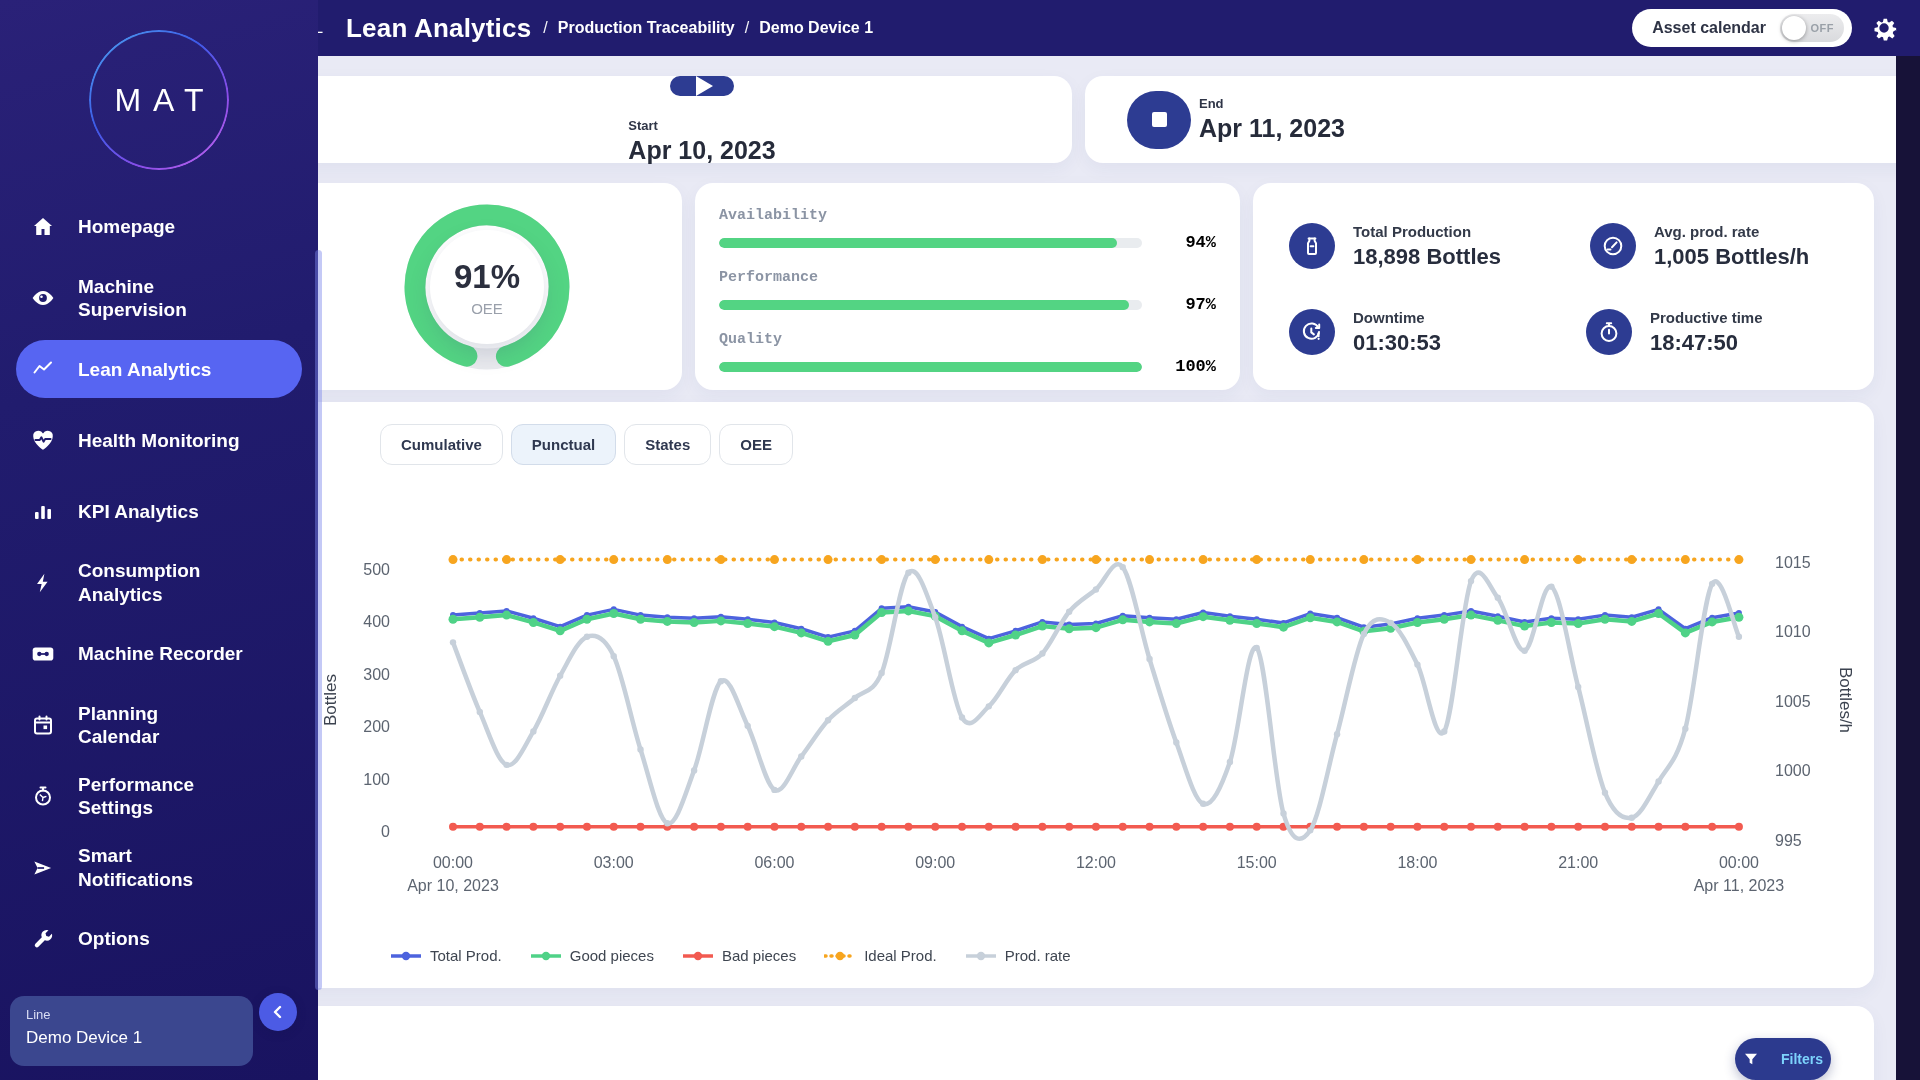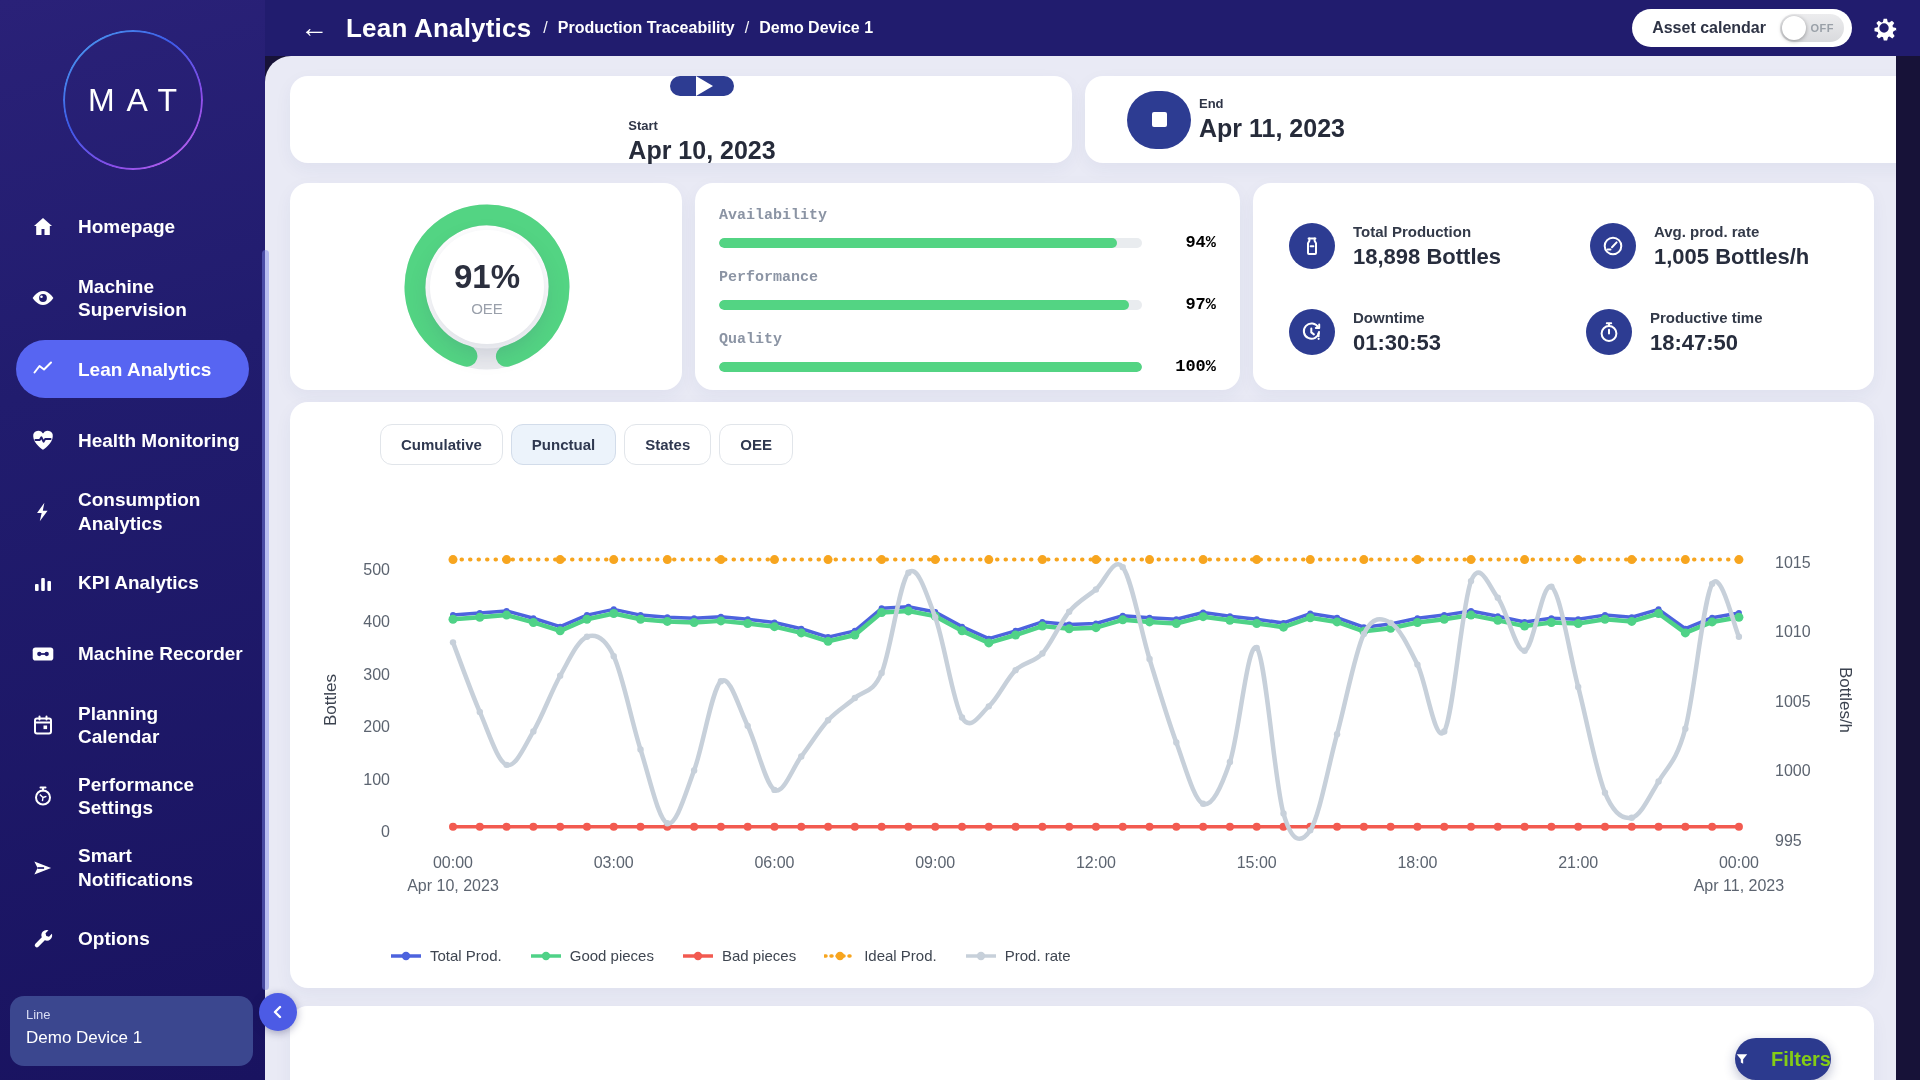--- a/index.html
+++ b/index.html
@@ -14,21 +14,21 @@
   .crumb-sep { font-weight:400; opacity:.95; }
   .header-right { margin-left:auto; display:flex; align-items:center; gap:18px; margin-right:22px; }
   .asset-pill { background:#fff; border-radius:20px; height:38px; display:flex; align-items:center; padding:0 8px 0 20px; gap:14px; cursor:pointer; }
   .asset-label { color:#2e3345; font-size:16px; font-weight:700; }
   .toggle { position:relative; width:64px; height:28px; border-radius:14px; background:linear-gradient(#ececee,#d9dadd); }
   .toggle-knob { position:absolute; left:2px; top:2px; width:24px; height:24px; border-radius:50%; background:#fff; box-shadow:0 1px 4px rgba(0,0,0,.35); }
   .toggle-state { position:absolute; right:10px; top:8px; font-size:11px; font-weight:700; color:#9aa0a8; letter-spacing:.5px; }
   .gear { color:#fff; width:28px; height:28px; cursor:pointer; }
 
   
-  .sidebar { position:absolute; left:0; top:0; width:265px; height:1080px; background:linear-gradient(165deg,#2a2178 0%,#211c6e 35%,#191360 100%); z-index:6; }
+  .sidebar { position:absolute; left:0; top:0; width:318px; height:1080px; background:linear-gradient(165deg,#2a2178 0%,#211c6e 35%,#191360 100%); z-index:6; }
   .logo { width:140px; height:140px; border-radius:50%; margin:30px auto 28px auto; display:flex; align-items:center; justify-content:center; position:relative; }
   .logo::before { content:""; position:absolute; inset:0; border-radius:50%; padding:2px;
      background:linear-gradient(140deg,#4fa8f0,#3d5ae8 40%,#8a4de8 70%,#c86af0);
      -webkit-mask:linear-gradient(#fff 0 0) content-box,linear-gradient(#fff 0 0); -webkit-mask-composite:xor; mask-composite:exclude; }
   .logo-text { color:#fff; font-size:32px; font-weight:400; letter-spacing:12px; margin-left:12px; }
   .nav { margin-top:6px; }
   .nav-item { display:flex; align-items:center; min-height:58px; margin:0 16px 13px 16px; padding:6px 4px 6px 14px; border-radius:29px; cursor:pointer; }
   .nav-item.active { background:#5765f2; }
   .nav-icon { width:26px; height:26px; flex:0 0 26px; margin-right:22px; display:flex; align-items:center; justify-content:center; }
   .nav-label { color:#fff; font-size:19px; font-weight:700; line-height:1.22; white-space:pre-line; }
@@ -77,21 +77,21 @@
   .tabs { position:absolute; left:90px; top:22px; display:flex; }
   .tab { border:1.5px solid #e1e5ea; background:#fff; color:#2f3850; font-size:15px; font-weight:700; border-radius:12px; padding:11px 20px; margin-right:8px; cursor:pointer; }
   .tab.active { background:#ecf3fb; border-color:#d2dcea; }
   .chart-svg { position:absolute; left:18px; top:120px; }
   .legend { position:absolute; left:100px; top:545px; display:flex; align-items:center; gap:28px; }
   .legend-item { display:flex; align-items:center; gap:8px; }
   .legend-label { color:#3f4651; font-size:15px; }
 
   
   .bottom-card { left:25px; top:950px; width:1584px; height:90px; border-radius:18px 18px 0 0; }
-  .filters-btn { position:absolute; left:1470px; top:982px; width:96px; height:42px; border-radius:21px; background:#2c3a8e; color:#84cc16; display:flex; align-items:center; justify-content:center; gap:22px; font-size:20px; font-weight:700; cursor:pointer; box-shadow:0 4px 12px rgba(30,40,100,.3); z-index:5; }
+  .filters-btn { position:absolute; left:1470px; top:982px; width:96px; height:42px; border-radius:21px; background:#2c3a8e; color:#7dd3fc; display:flex; align-items:center; justify-content:center; gap:22px; font-size:14px; font-weight:700; cursor:pointer; box-shadow:0 4px 12px rgba(30,40,100,.3); z-index:5; }
 
   .tick-text { fill:#5c6470; font-size:16px; font-family:"Liberation Sans",sans-serif; }
   .axis-title { fill:#3c4350; font-size:17px; font-family:"Liberation Sans",sans-serif; }
 </style>
 </head>
 <body>
 
 <aside class="sidebar">
   <div class="logo">
     <span class="logo-text">MAT</span>
@@ -128,36 +128,36 @@
         <span class="nav-icon">
           <svg width="26" height="26" viewBox="0 0 24 24">
             <path d="M12 21S3 15.3 3 8.8A4.8 4.8 0 0 1 12 6a4.8 4.8 0 0 1 9 2.8C21 15.3 12 21 12 21z" fill="#fff"></path>
             <path d="M5 12h4l1.5-2.5 2 4L14 11h5" stroke="#211c6e" stroke-width="1.8" fill="none" stroke-linecap="round" stroke-linejoin="round"></path>
           </svg>
         </span>
                  <span class="nav-label">Health Monitoring</span>
       </div>
       <div class="nav-item">
         <span class="nav-icon">
-          <svg width="22" height="22" viewBox="0 0 24 24">
-            <path d="M13.5 2 5.5 13h5l-2 9 8.5-11.5h-5.2L13.5 2z" fill="#fff"></path>
-          </svg>
-        </span>
-                 <span class="nav-label">Consumption
-Analytics</span>
-      </div>
-      <div class="nav-item">
-        <span class="nav-icon">
           <svg width="24" height="24" viewBox="0 0 24 24">
             <rect x="4" y="13" width="3.6" height="7" rx="1" fill="#fff"></rect>
             <rect x="10.2" y="7" width="3.6" height="13" rx="1" fill="#fff"></rect>
             <rect x="16.4" y="10" width="3.6" height="10" rx="1" fill="#fff"></rect>
           </svg>
         </span>
                  <span class="nav-label">KPI Analytics</span>
+      </div>
+      <div class="nav-item">
+        <span class="nav-icon">
+          <svg width="22" height="22" viewBox="0 0 24 24">
+            <path d="M13.5 2 5.5 13h5l-2 9 8.5-11.5h-5.2L13.5 2z" fill="#fff"></path>
+          </svg>
+        </span>
+                 <span class="nav-label">Consumption
+Analytics</span>
       </div>
       <div class="nav-item">
         <span class="nav-icon">
           <svg width="26" height="26" viewBox="0 0 24 24">
             <rect x="2.5" y="6" width="19" height="12" rx="2.6" fill="#fff"></rect>
             <circle cx="8.6" cy="12" r="2" fill="#211c6e"></circle>
             <circle cx="15.4" cy="12" r="2" fill="#211c6e"></circle>
             <path d="M8.6 12h6.8" stroke="#211c6e" stroke-width="1.6"></path>
           </svg>
         </span>

